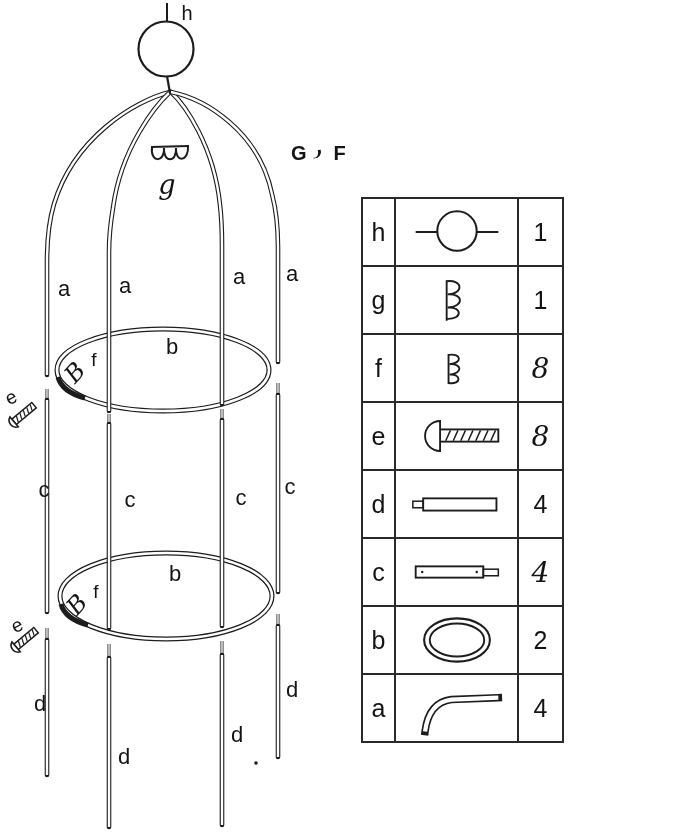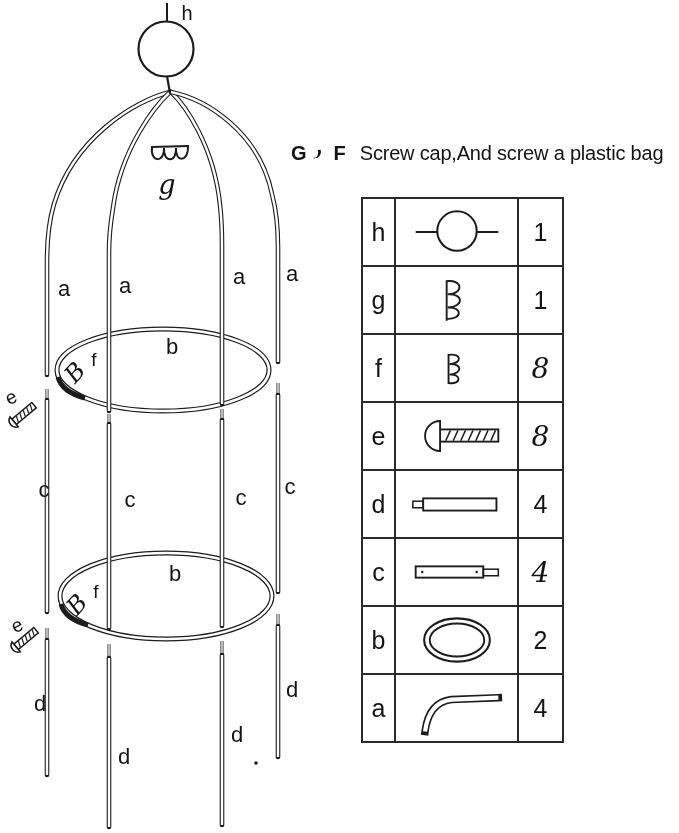--- a/index.html
+++ b/index.html
@@ -159,21 +159,20 @@
     <text class="lbl script-lbl" style="font-size:24px" x="81" y="378" transform="rotate(-48 81 378)">B</text>
     <text class="lbl lbl-small" x="94" y="366">f</text>
     <text class="lbl script-lbl" style="font-size:24px" x="83" y="610" transform="rotate(-48 83 610)">B</text>
     <text class="lbl lbl-small" x="96" y="598">f</text>
   </svg>
 
   <div class="caption">
     <span class="gf">G</span>
       <span class="ideo-comma"></span>
       <span class="gf gf-f">F</span>
-    <span class="desc">Screw cap,And screw a plastic bag</span>
   </div>
 
   <div class="parts-table">
     <div>
         <div class="prow">
       <div class="cell part-cell">h</div>
       <div class="cell icon-cell">
         <svg class="picon" width="118" height="62" viewBox="0 0 124 66">
               <use href="#ball-icon"></use>
             </svg>

